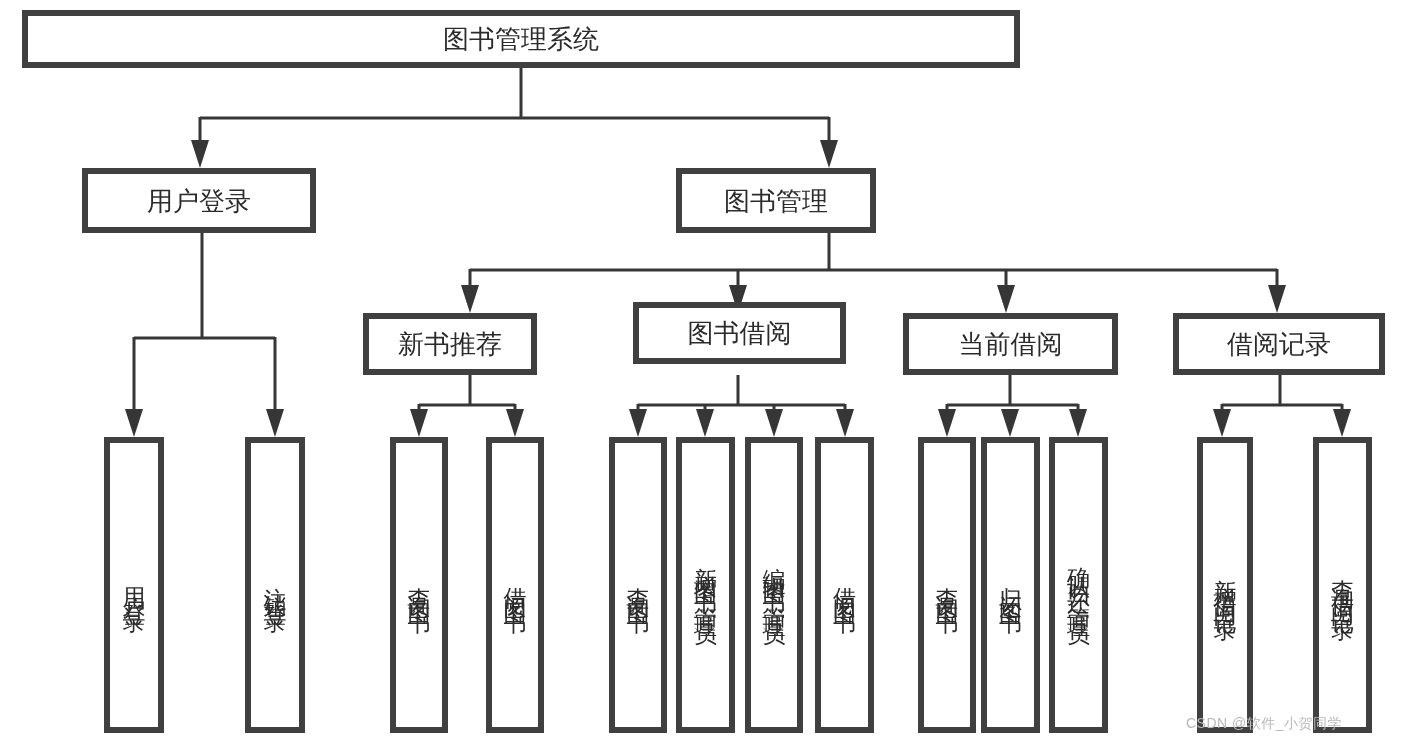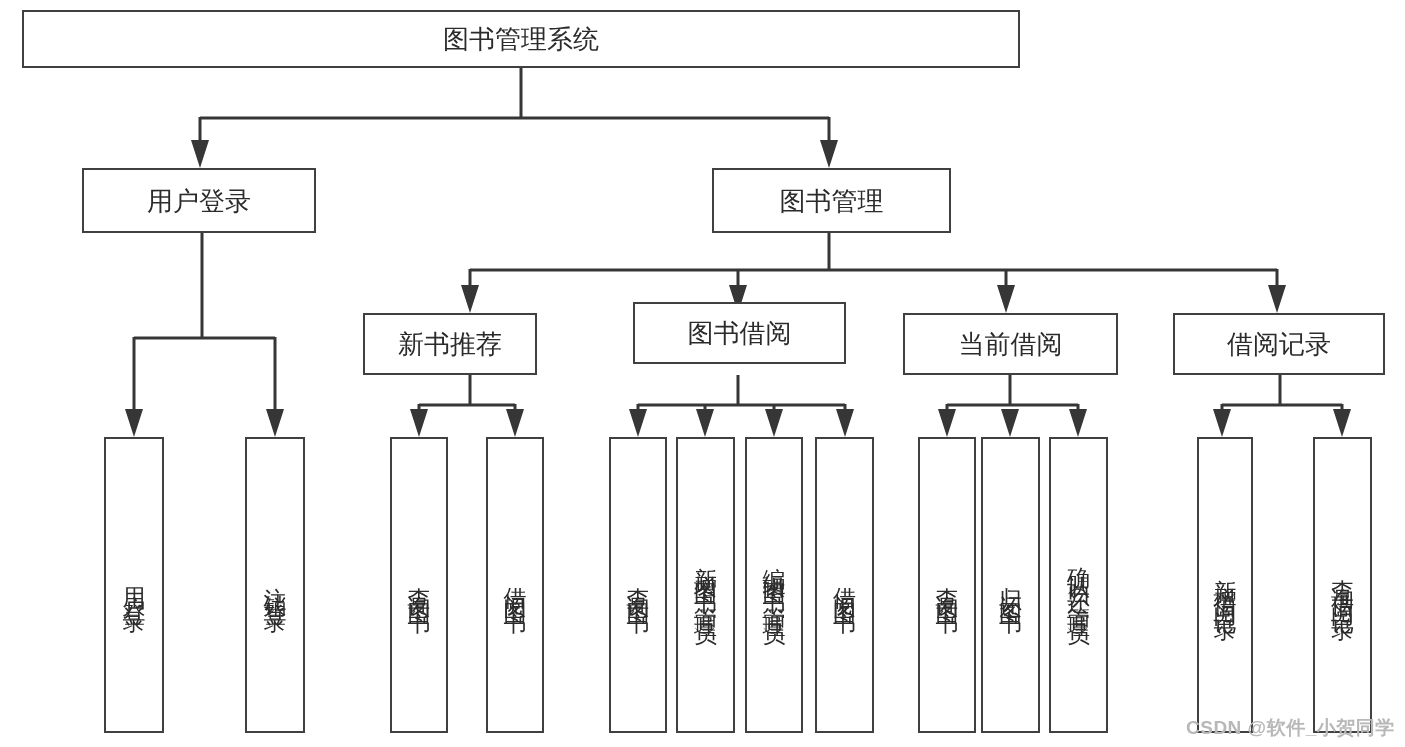--- a/index.html
+++ b/index.html
@@ -18,21 +18,21 @@
   .connectors {
     position: absolute;
     left: 0;
     top: 0;
     z-index: 0;
   }
   .box {
     position: absolute;
     box-sizing: border-box;
     background: #ffffff;
-    border: 2px solid #404040;
+    border: 6px solid #404040;
     color: #2b2b2b;
     display: flex;
     align-items: center;
     justify-content: center;
     z-index: 1;
     white-space: nowrap;
   }
   .h-box {
     font-size: 26px;
     line-height: 1;
@@ -41,26 +41,25 @@
     writing-mode: vertical-rl;
     text-orientation: mixed;
     font-size: 23px;
     letter-spacing: 8px;
     line-height: 1;
   }
   .watermark {
     position: absolute;
     left: 1186px;
     top: 715px;
-    font-size: 19px;
+    font-size: 14px;
     color: #b8b8b8;
     letter-spacing: 0.5px;
     z-index: 2;
     white-space: nowrap;
-    font-weight: bold;
   }
 </style>
 </head>
 <body>
 
 <div class="diagram">
 
   <svg class="connectors" width="1405" height="747" viewBox="0 0 1405 747">
     <path fill="none" stroke="#363636" stroke-width="3" d="M521 68 L521 118
              M200 118 L829 118
@@ -111,21 +110,21 @@
              M938 409 L956 409 L947 437 Z
              M1001 409 L1019 409 L1010 437 Z
              M1069 409 L1087 409 L1078 437 Z
              M1213 409 L1231 409 L1222 437 Z
              M1333 409 L1351 409 L1342 437 Z"></path>
   </svg>
 
   <div class="box h-box" style="left:22px;top:10px;width:998px;height:58px">图书管理系统</div>
 
   <div class="box h-box" style="left:82px;top:168px;width:234px;height:65px">用户登录</div>
-  <div class="box h-box" style="left:712px;top:168px;width:239px;height:65px">图书管理</div>
+  <div class="box h-box" style="left:676px;top:168px;width:200px;height:65px">图书管理</div>
 
   <div class="box h-box" style="left:363px;top:313px;width:174px;height:62px">新书推荐</div>
   <div class="box h-box" style="left:633px;top:302px;width:213px;height:62px">图书借阅</div>
   <div class="box h-box" style="left:903px;top:313px;width:215px;height:62px">当前借阅</div>
   <div class="box h-box" style="left:1173px;top:313px;width:212px;height:62px">借阅记录</div>
 
   <div class="box v-box" style="left:104px;top:437px;width:60px;height:296px">用户登录</div>
   <div class="box v-box" style="left:245px;top:437px;width:60px;height:296px">注销登录</div>
 
   <div class="box v-box" style="left:390px;top:437px;width:58px;height:296px">查询图书</div>

